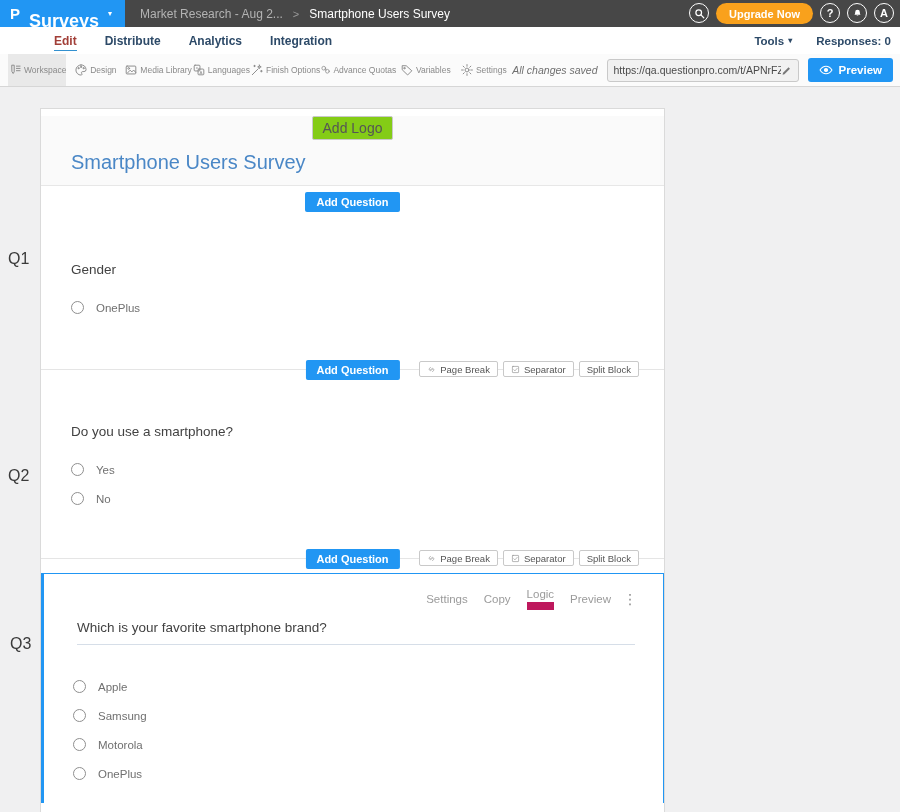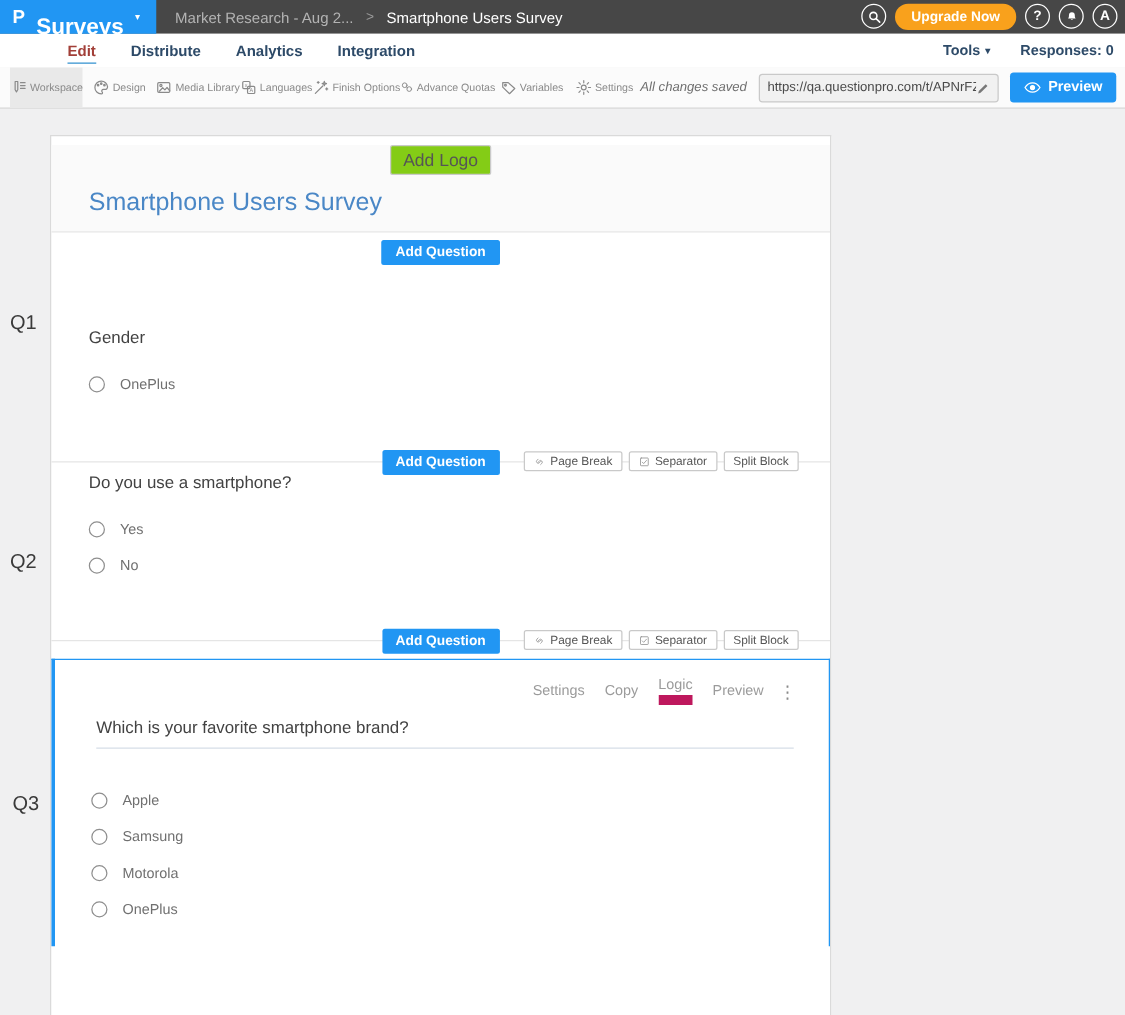--- a/index.html
+++ b/index.html
@@ -55,21 +55,21 @@
   .q1 { padding-bottom:38px; }
   .opts { margin-top:16px; }
   .opt { display:flex; align-items:center; height:29px; }
   .radio { width:13px; height:13px; border:1px solid #8f8f8f; border-radius:50%; margin-right:12px; flex:none; background:#fff; cursor:pointer; }
   .olabel { font-size:11.5px; color:#707070; cursor:text; }
   .qdivider { position:relative; height:18px; }
   .qdivider::before { content:""; position:absolute; left:0; right:0; top:9px; border-top:1px solid #e5e5e5; }
   .qdivider .addq { position:absolute; left:50%; transform:translateX(-50%); top:0; z-index:1; }
   .blocktools { position:absolute; right:25px; top:1px; display:flex; gap:5px; z-index:1; }
   .btool { display:flex; align-items:center; gap:4px; background:#fff; border:1px solid #c9c9c9; border-radius:2px; font-size:9.5px; color:#555; padding:0 7px; height:16px; font-family:inherit; cursor:pointer; }
-  .q2 .qtext { }
+  .q2 .qtext { margin-top:46px; }
   .q2 { padding-bottom:36px; }
 
   .q3 { margin-top:6px; border:1px solid #2196f3; border-left:3px solid #2196f3; border-bottom:none; min-height:230px; }
   .q3-actions { display:flex; justify-content:flex-end; align-items:center; gap:16px; padding:14px 26px 0 0; font-size:11.5px; color:#9b9b9b; }
   .act { cursor:pointer; }
   .act.active { border-bottom:8px solid #be185d; padding-bottom:2px; }
   .kebab { font-size:14px; color:#8a8a8a; cursor:pointer; margin-left:-4px; letter-spacing:0; }
   .q3-textwrap { margin:10px 28px 0 33px; border-bottom:1px solid #d6dee8; padding-bottom:9px; }
   .q3 .opts { margin-top:27px; padding-left:29px; }
 </style>
@@ -208,21 +208,21 @@
             <path d="M1.2 5.5S3.8 1.2 8 1.2s6.8 4.3 6.8 4.3S12.2 9.8 8 9.8 1.2 5.5 1.2 5.5z"></path>
             <circle cx="8" cy="5.5" r="1.8" fill="#fff"></circle>
           </g>
         </svg>
       <span>Preview</span>
     </button>
   </div>
 </div>
 
 <span class="gutter-label" style="top:250px">Q1</span>
-<span class="gutter-label" style="top:441px">Q2</span>
+<span class="gutter-label" style="top:467px">Q2</span>
 <span class="gutter-label" style="top:635px; left:10px">Q3</span>
 
 <div class="canvas">
 
   <div class="c-header">
     <button class="addlogo">Add Logo</button>
     <div class="s-title">Smartphone Users Survey</div>
   </div>
 
   <div class="addq-row1">

